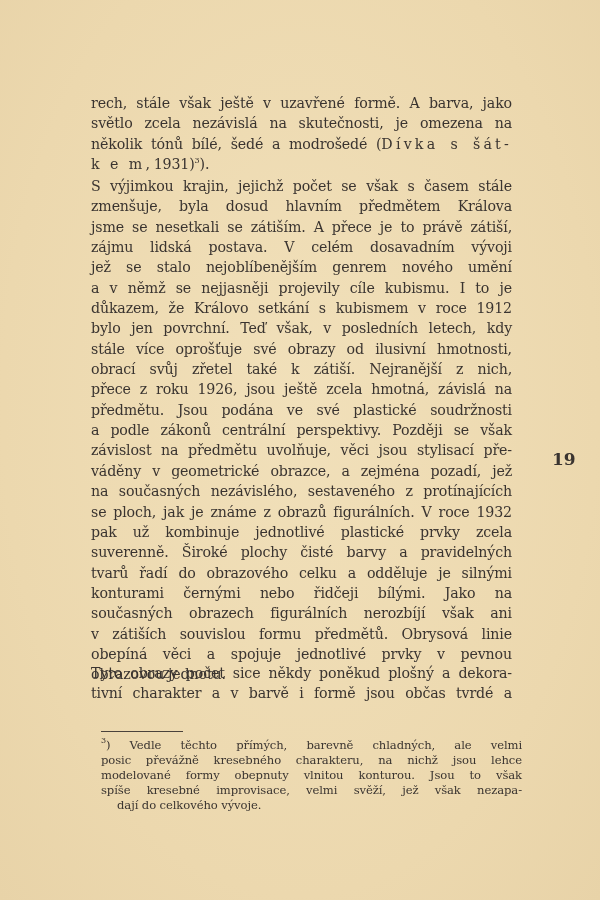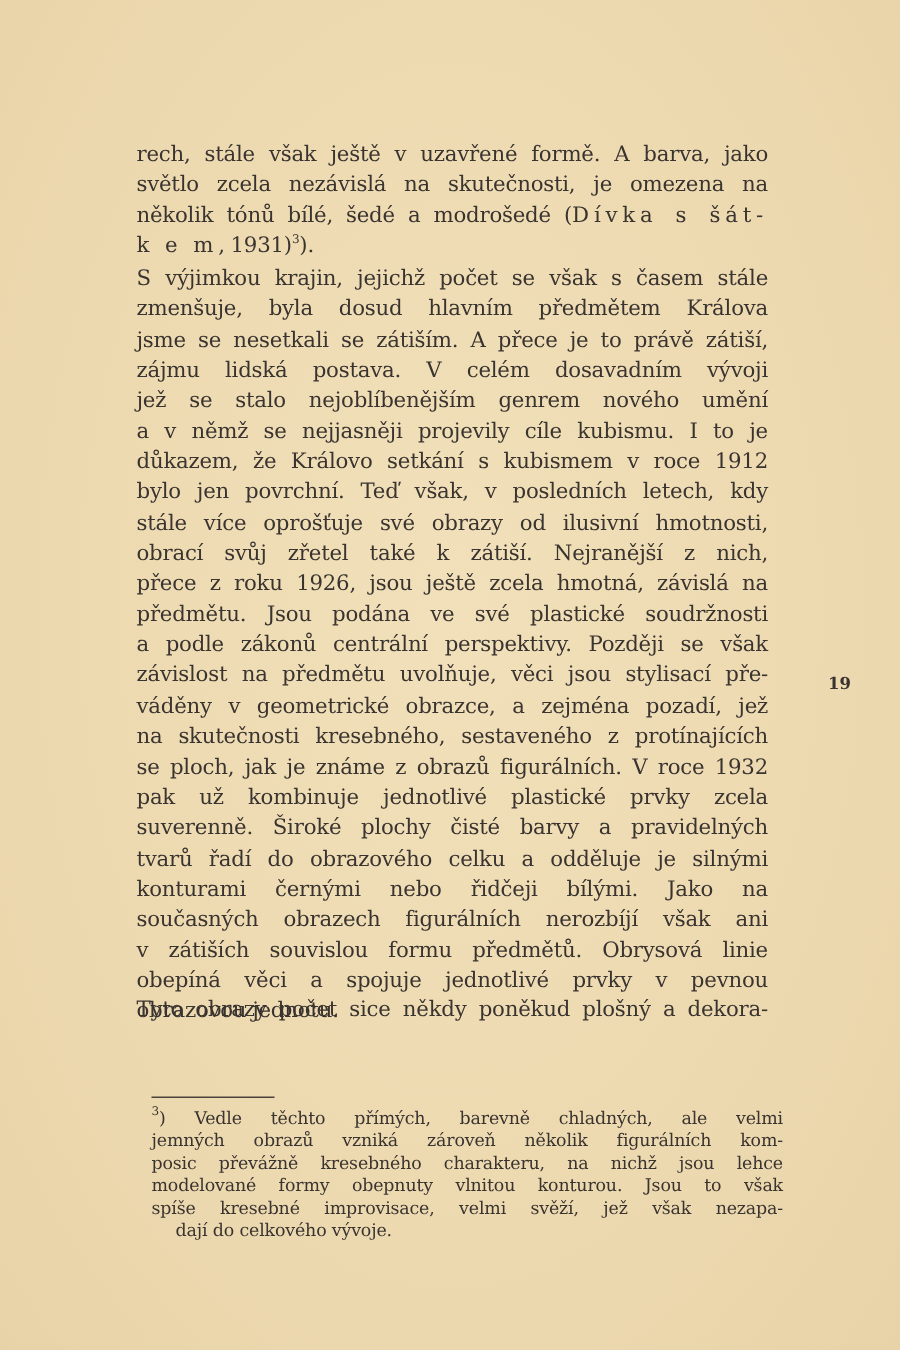--- a/index.html
+++ b/index.html
@@ -77,21 +77,21 @@
     height: 15.1px;
   }
   .footnote .line.last {
     text-align-last: left;
     margin-left: 16px;
   }
   .page-number {
     position: absolute;
     left: 552px;
     top: 449px;
-    font-size: 11px;
+    font-size: 17px;
     font-weight: bold;
     color: #3a3430;
     font-family: "DejaVu Serif", "Liberation Serif", serif;
   }
 </style>
 </head>
 <body>
 
 <div class="page">
 
@@ -111,41 +111,41 @@
     <span class="line">a v němž se nejjasněji projevily cíle kubismu. I to je</span>
     <span class="line">důkazem, že Královo setkání s kubismem v roce 1912</span>
     <span class="line">bylo jen povrchní. Teď však, v posledních letech, kdy</span>
     <span class="line">stále více oprošťuje své obrazy od ilusivní hmotnosti,</span>
     <span class="line">obrací svůj zřetel také k zátiší. Nejranější z nich,</span>
     <span class="line">přece z roku 1926, jsou ještě zcela hmotná, závislá na</span>
     <span class="line">předmětu. Jsou podána ve své plastické soudržnosti</span>
     <span class="line">a podle zákonů centrální perspektivy. Později se však</span>
     <span class="line">závislost na předmětu uvolňuje, věci jsou stylisací pře-</span>
     <span class="line">váděny v geometrické obrazce, a zejména pozadí, jež</span>
-    <span class="line">na skutečnosti kresebného, sestaveného z protínajících</span>
+    <span class="line">na současných nezávislého, sestaveného z protínajících</span>
     <span class="line">se ploch, jak je známe z obrazů figurálních. V roce 1932</span>
     <span class="line">pak už kombinuje jednotlivé plastické prvky zcela</span>
     <span class="line">suverenně. Široké plochy čisté barvy a pravidelných</span>
     <span class="line">tvarů řadí do obrazového celku a odděluje je silnými</span>
     <span class="line">konturami černými nebo řidčeji bílými. Jako na</span>
     <span class="line">současných obrazech figurálních nerozbíjí však ani</span>
     <span class="line">v zátiších souvislou formu předmětů. Obrysová linie</span>
     <span class="line">obepíná věci a spojuje jednotlivé prvky v pevnou</span>
     <span class="line last">obrazovou jednotu.</span>
   </div>
 
   <div class="body-text" id="para-3">
     <span class="line">Tyto obrazy počet sice někdy poněkud plošný a dekora-</span>
+    <span class="line">tivní charakter a v barvě i formě jsou občas tvrdé a</span>
   </div>
 
   <div class="page-number">19</div>
 
   <div class="footnote-rule"></div>
   <div class="footnote">
     <span class="line"><sup class="fnref">3</sup><span>) Vedle těchto přímých, barevně chladných, ale velmi</span></span>
-    <span class="line">jemných obrazů vzniká zároveň několik figurálních kom-</span>
     <span class="line">posic převážně kresebného charakteru, na nichž jsou lehce</span>
     <span class="line">modelované formy obepnuty vlnitou konturou. Jsou to však</span>
     <span class="line">spíše kresebné improvisace, velmi svěží, jež však nezapa-</span>
     <span class="line last">dají do celkového vývoje.</span>
   </div>
 
 </div>
 
 </body></html>

